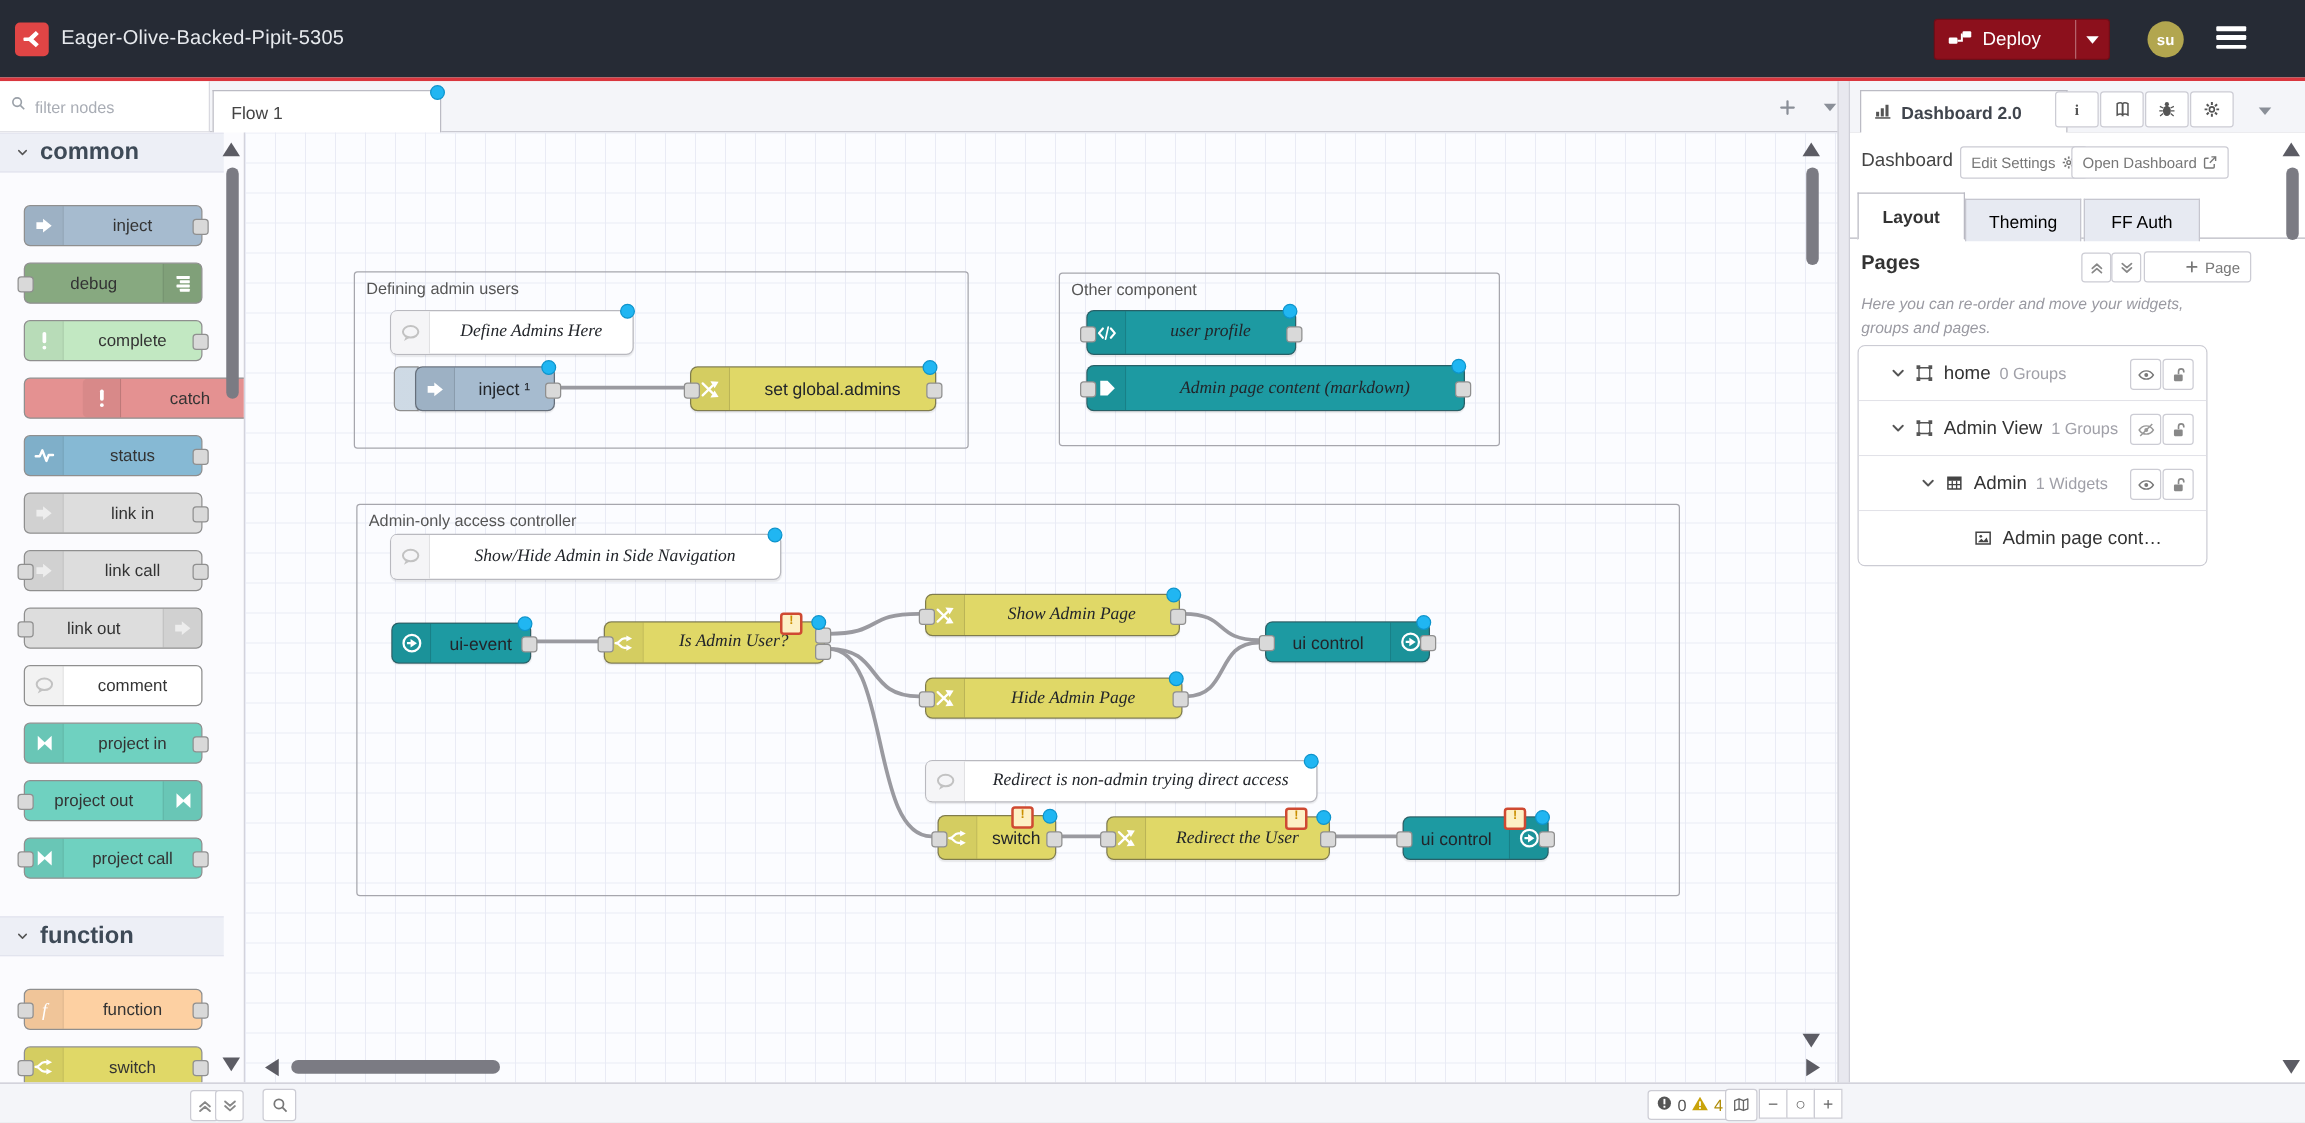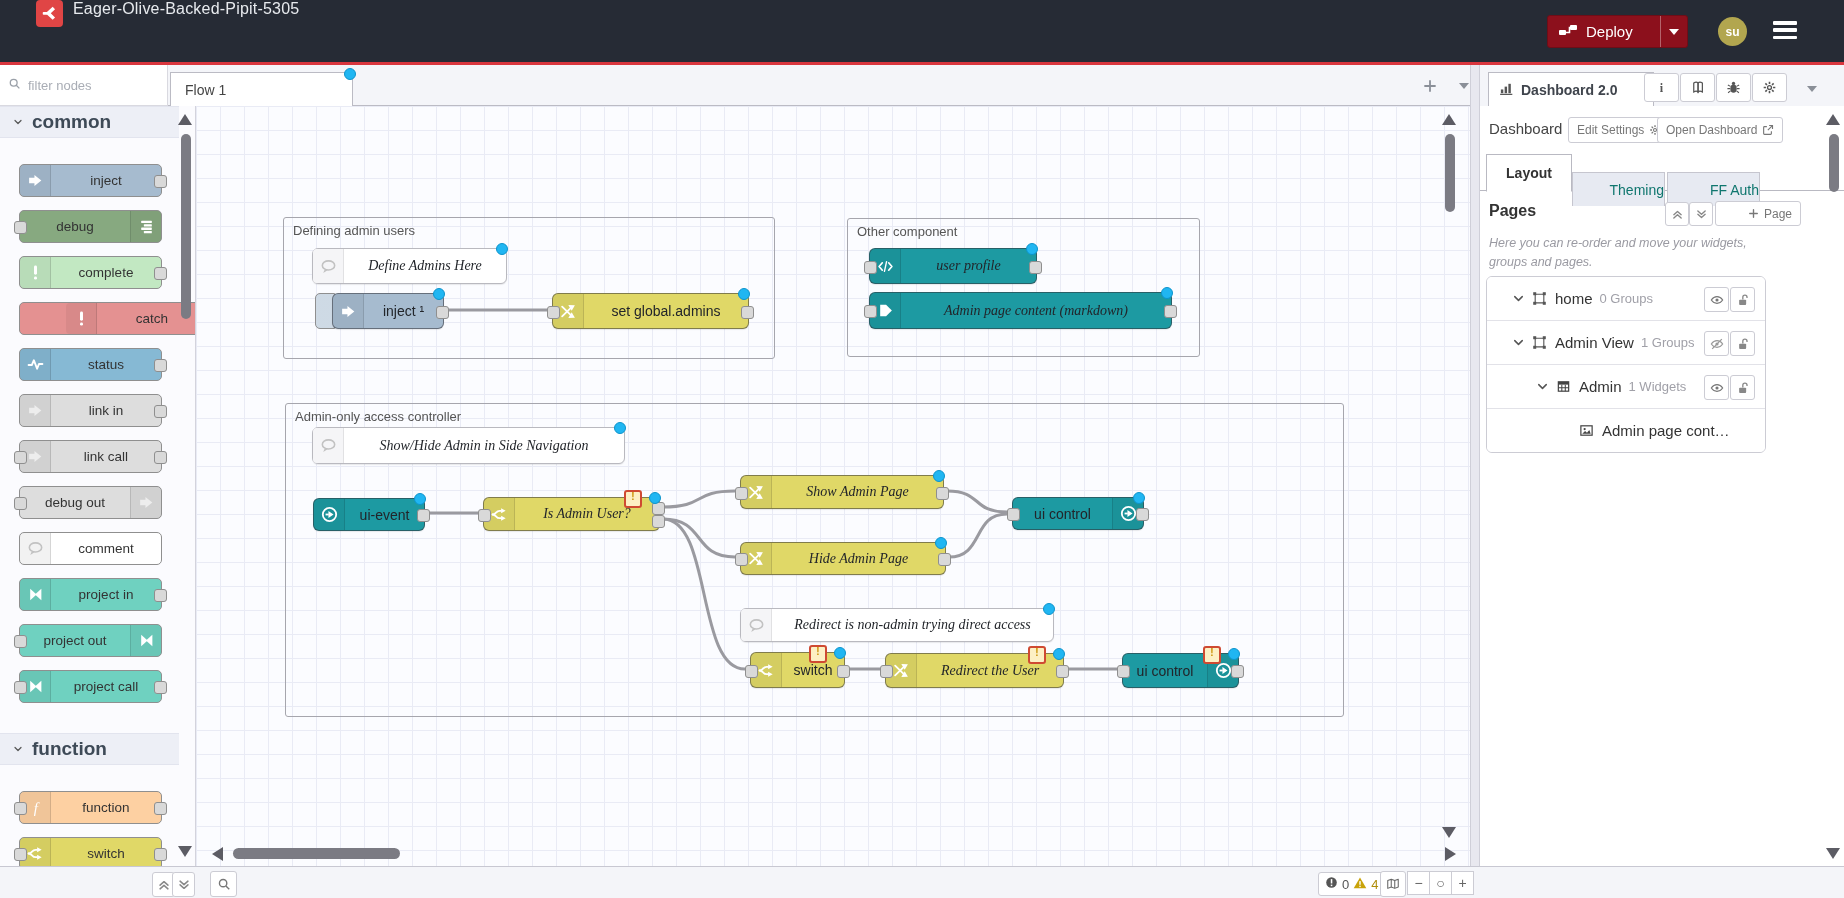--- a/index.html
+++ b/index.html
@@ -1,20 +1,20 @@
 <!DOCTYPE html>
 <html><head>
 <meta charset="utf-8">
 <style>
   html,body{margin:0;padding:0;background:#dfe1e6;}
   .app{position:relative;width:1844px;height:898px;overflow:hidden;background:#fff;
        font-family:"Liberation Sans",sans-serif;-webkit-font-smoothing:antialiased;}
   .abs{position:absolute;box-sizing:border-box;}
   
-  .hdr{left:0;top:0;width:1844px;height:62px;background:#262b35;display:flex;padding-left:24px;}
+  .hdr{left:0;top:0;width:1844px;height:62px;background:#262b35;display:flex;align-items:center;}
   .redline{left:0;top:62px;width:1844px;height:3px;background:#d9363e;}
   .logo{width:27px;height:27px;margin-left:12px;border-radius:4px;background:#e04545;
         display:flex;align-items:center;justify-content:center;}
   .hdr-title{color:#e7eaee;font-size:16px;margin-left:10px;letter-spacing:.2px;}
   .deploy{left:1547px;top:15px;width:141px;height:33px;background:#8c101c;border:1px solid #6e0d17;
           border-radius:3px;display:flex;align-items:center;color:#fff;font-size:15px;}
   .deploy .dseg{display:flex;align-items:center;gap:8px;padding:0 10px;flex:1;}
   .deploy .dcaret{width:26px;height:100%;border-left:1px solid rgba(255,255,255,.35);
           display:flex;align-items:center;justify-content:center;}
   .tri-dn{width:0;height:0;border-left:5px solid transparent;border-right:5px solid transparent;border-top:6px solid #fff;}
@@ -84,21 +84,21 @@
            display:flex;align-items:center;justify-content:center;}
   .sb-ibtn svg{width:15px;height:15px;}
   .sb-content{position:absolute;left:0;top:41px;width:364px;height:760px;background:#fff;}
   .sb-title{position:absolute;left:9px;top:14px;font-size:15px;color:#444;}
   .pillbtn{position:absolute;height:24px;border:1px solid #ccccd4;background:#fff;border-radius:3px;color:#777;
            font-size:12px;display:flex;align-items:center;justify-content:center;gap:5px;padding:0 8px;}
   .sb-tabs{position:absolute;left:0;top:48px;width:364px;height:36px;border-bottom:1px solid #b9b9c2;}
   .sb-tabs .t{position:absolute;display:flex;align-items:center;justify-content:center;font-size:14px;}
   .t.active{left:6px;top:0;width:84px;height:36px;background:#fff;border:1px solid #b9b9c2;border-bottom:1px solid #fff;
             color:#333;font-weight:bold;z-index:2;}
-  .t.idle{top:18px;height:33px;background:#e7eaf2;border:1px solid #c6c6cf;border-bottom:none;color:#0f766e;justify-content:flex-end;}
+  .t.idle{top:5px;height:33px;background:#e7eaf2;border:1px solid #c6c6cf;border-bottom:none;color:#000000;}
   .pages-h{position:absolute;left:9px;top:96px;font-size:16px;font-weight:bold;color:#333;}
   .sq-btn{position:absolute;width:22px;height:22px;border:1px solid #ccccd4;background:#fff;border-radius:3px;
           display:flex;align-items:center;justify-content:center;}
   .sq-btn svg{width:13px;height:13px;}
   .sb-desc{position:absolute;left:9px;top:128px;width:288px;font-size:12.5px;font-style:italic;color:#9a9aa2;line-height:1.5;}
   .tree{position:absolute;left:6px;top:170px;width:278px;border:1px solid #ccccd4;border-radius:6px;overflow:hidden;}
   .trow{position:relative;height:43px;border-bottom:1px solid #e2e2e8;display:flex;align-items:center;background:#fff;}
   .trow:last-child{border-bottom:none;}
   .trow .nm{font-size:15px;color:#333;margin-left:8px;white-space:nowrap;overflow:hidden;text-overflow:ellipsis;max-width:128px;}
   .trow .ct{font-size:13px;color:#a0a0a8;margin-left:7px;white-space:nowrap;}
@@ -254,21 +254,21 @@
               <span class="icz l">
                 <svg viewBox="0 0 16 16">
                   <path fill="#fff" opacity=".6" d="M2 5.5h5V2.8L13.5 8 7 13.2v-2.7H2z"></path>
                 </svg>
               </span>
               <span class="lbl">link call</span>
               <span class="port" style="left: -6px; top: 10px;"></span>
               <span class="port" style="right: -6px; top: 10px;"></span>
             </div>
             <div class="pal-node" style="background: rgb(221, 221, 221);">
-              <span class="lbl">debug out</span>
+              <span class="lbl">link out</span>
               <span class="icz r">
                 <svg viewBox="0 0 16 16">
                   <path fill="#fff" opacity=".6" d="M2 5.5h5V2.8L13.5 8 7 13.2v-2.7H2z"></path>
                 </svg>
               </span>
               <span class="port" style="left: -6px; top: 10px;"></span>
             </div>
             <div class="pal-node" style="background: rgb(255, 255, 255);">
               <span class="icz l">
                 <svg viewBox="0 0 16 16">

